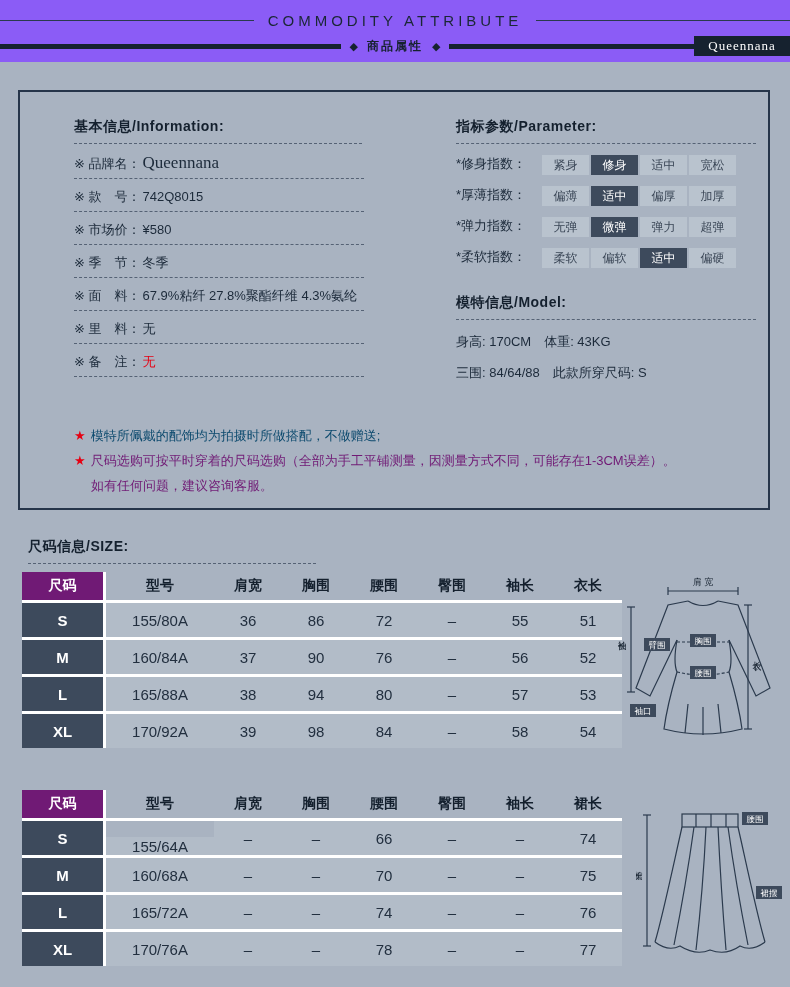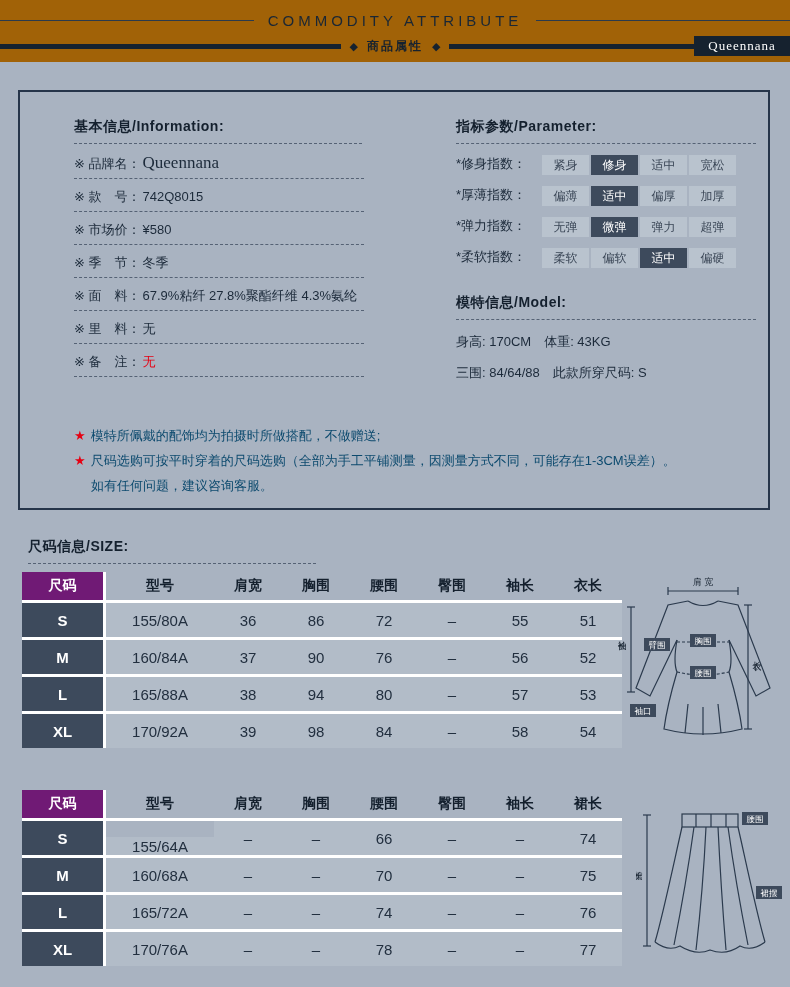--- a/index.html
+++ b/index.html
@@ -4,21 +4,21 @@
 <style>
   * { margin:0; padding:0; box-sizing:border-box; }
   html,body { background:#a9b3c1; }
   body {
     width:790px; height:987px; position:relative; overflow:hidden;
     font-family:"Liberation Sans","DejaVu Sans",sans-serif; color:#1c2a3a;
   }
   .page { position:absolute; left:0; top:0; width:790px; height:987px; }
 
   
-  .top-strip { position:absolute; left:0; top:0; width:790px; height:62px; background:#a16207; }
+  .top-strip { position:absolute; left:0; top:0; width:790px; height:62px; background:#8b5cf6; }
   .en-row { position:absolute; left:0; top:12px; width:100%; display:flex; align-items:center; }
   .hline { flex:1 1 0; height:1px; background:#2a3a4d; }
   .en-title { padding:0 14px; font-size:15px; letter-spacing:4px; color:#1a2735; }
   .cn-row { position:absolute; left:0; top:36px; width:100%; display:flex; align-items:center; }
   .thick { height:5px; background:#16222f; }
   .thick.left { flex:1 1 96px; }
   .thick.right { flex:1 1 0; }
   .diamond { margin:0 9px; font-size:11px; color:#16222f; line-height:1; }
   .cn-title { font-size:12px; font-weight:bold; letter-spacing:2px; color:#16222f; }
   .brand-badge {
@@ -53,21 +53,21 @@
   }
   .param-cell.selected { background:#3d4a5c; color:#ffffff; }
   .model-heading { margin-top:26px; }
   .model-line { margin-top:13px; font-size:13px; color:#1c2a3a; }
 
   .notes { position:absolute; left:54px; top:328px; font-size:13px; width:680px; }
   .note-line { margin-top:7px; white-space:nowrap; }
   .note-line.indent { padding-left:17px; }
   .star { color:#e60012; margin-right:5px; }
   .red { color:#0c4a6e; }
-  .dark { color:#0c4a6e; }
+  .dark { color:#701a75; }
 
   
   .size-heading { position:absolute; left:28px; top:538px; }
 
   .size-table { position:absolute; left:22px; width:600px; }
   .table1 { top:572px; }
   .table2 { top:790px; }
   .t-row { display:flex; }
   .header-row { height:28px; }
   .h-cell { display:flex; align-items:center; justify-content:center; font-size:14px; font-weight:bold; color:#14202e; }

